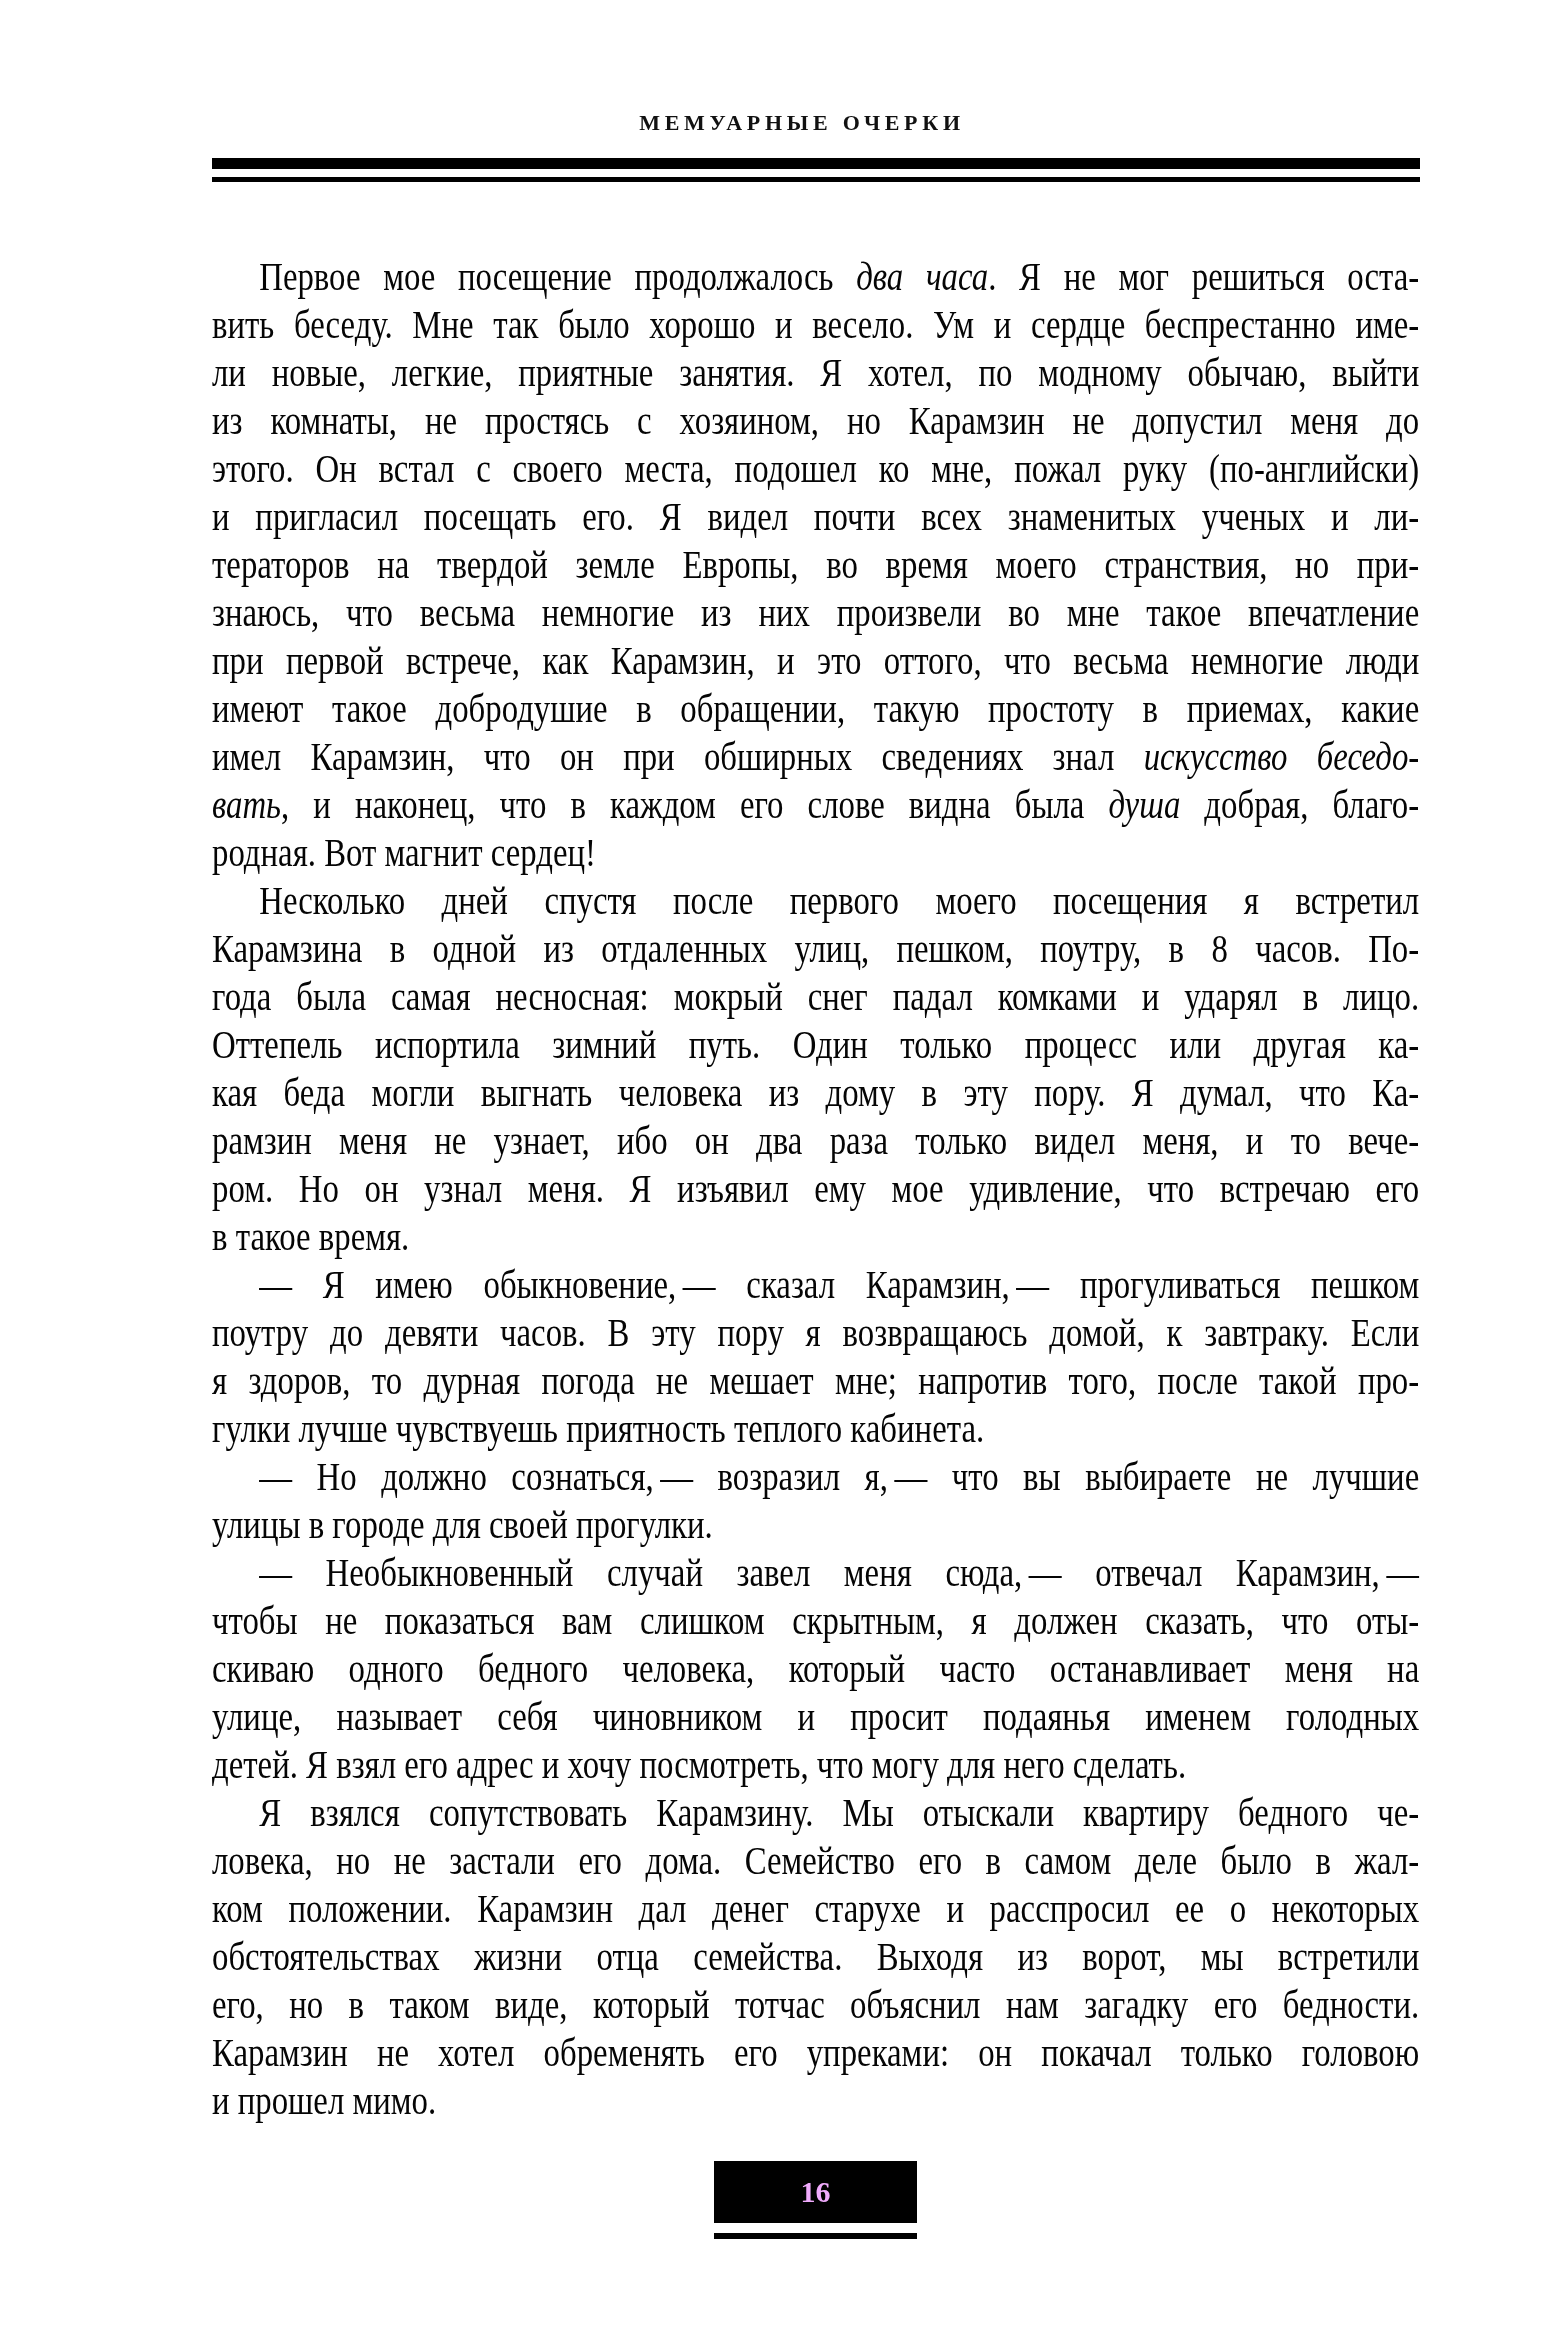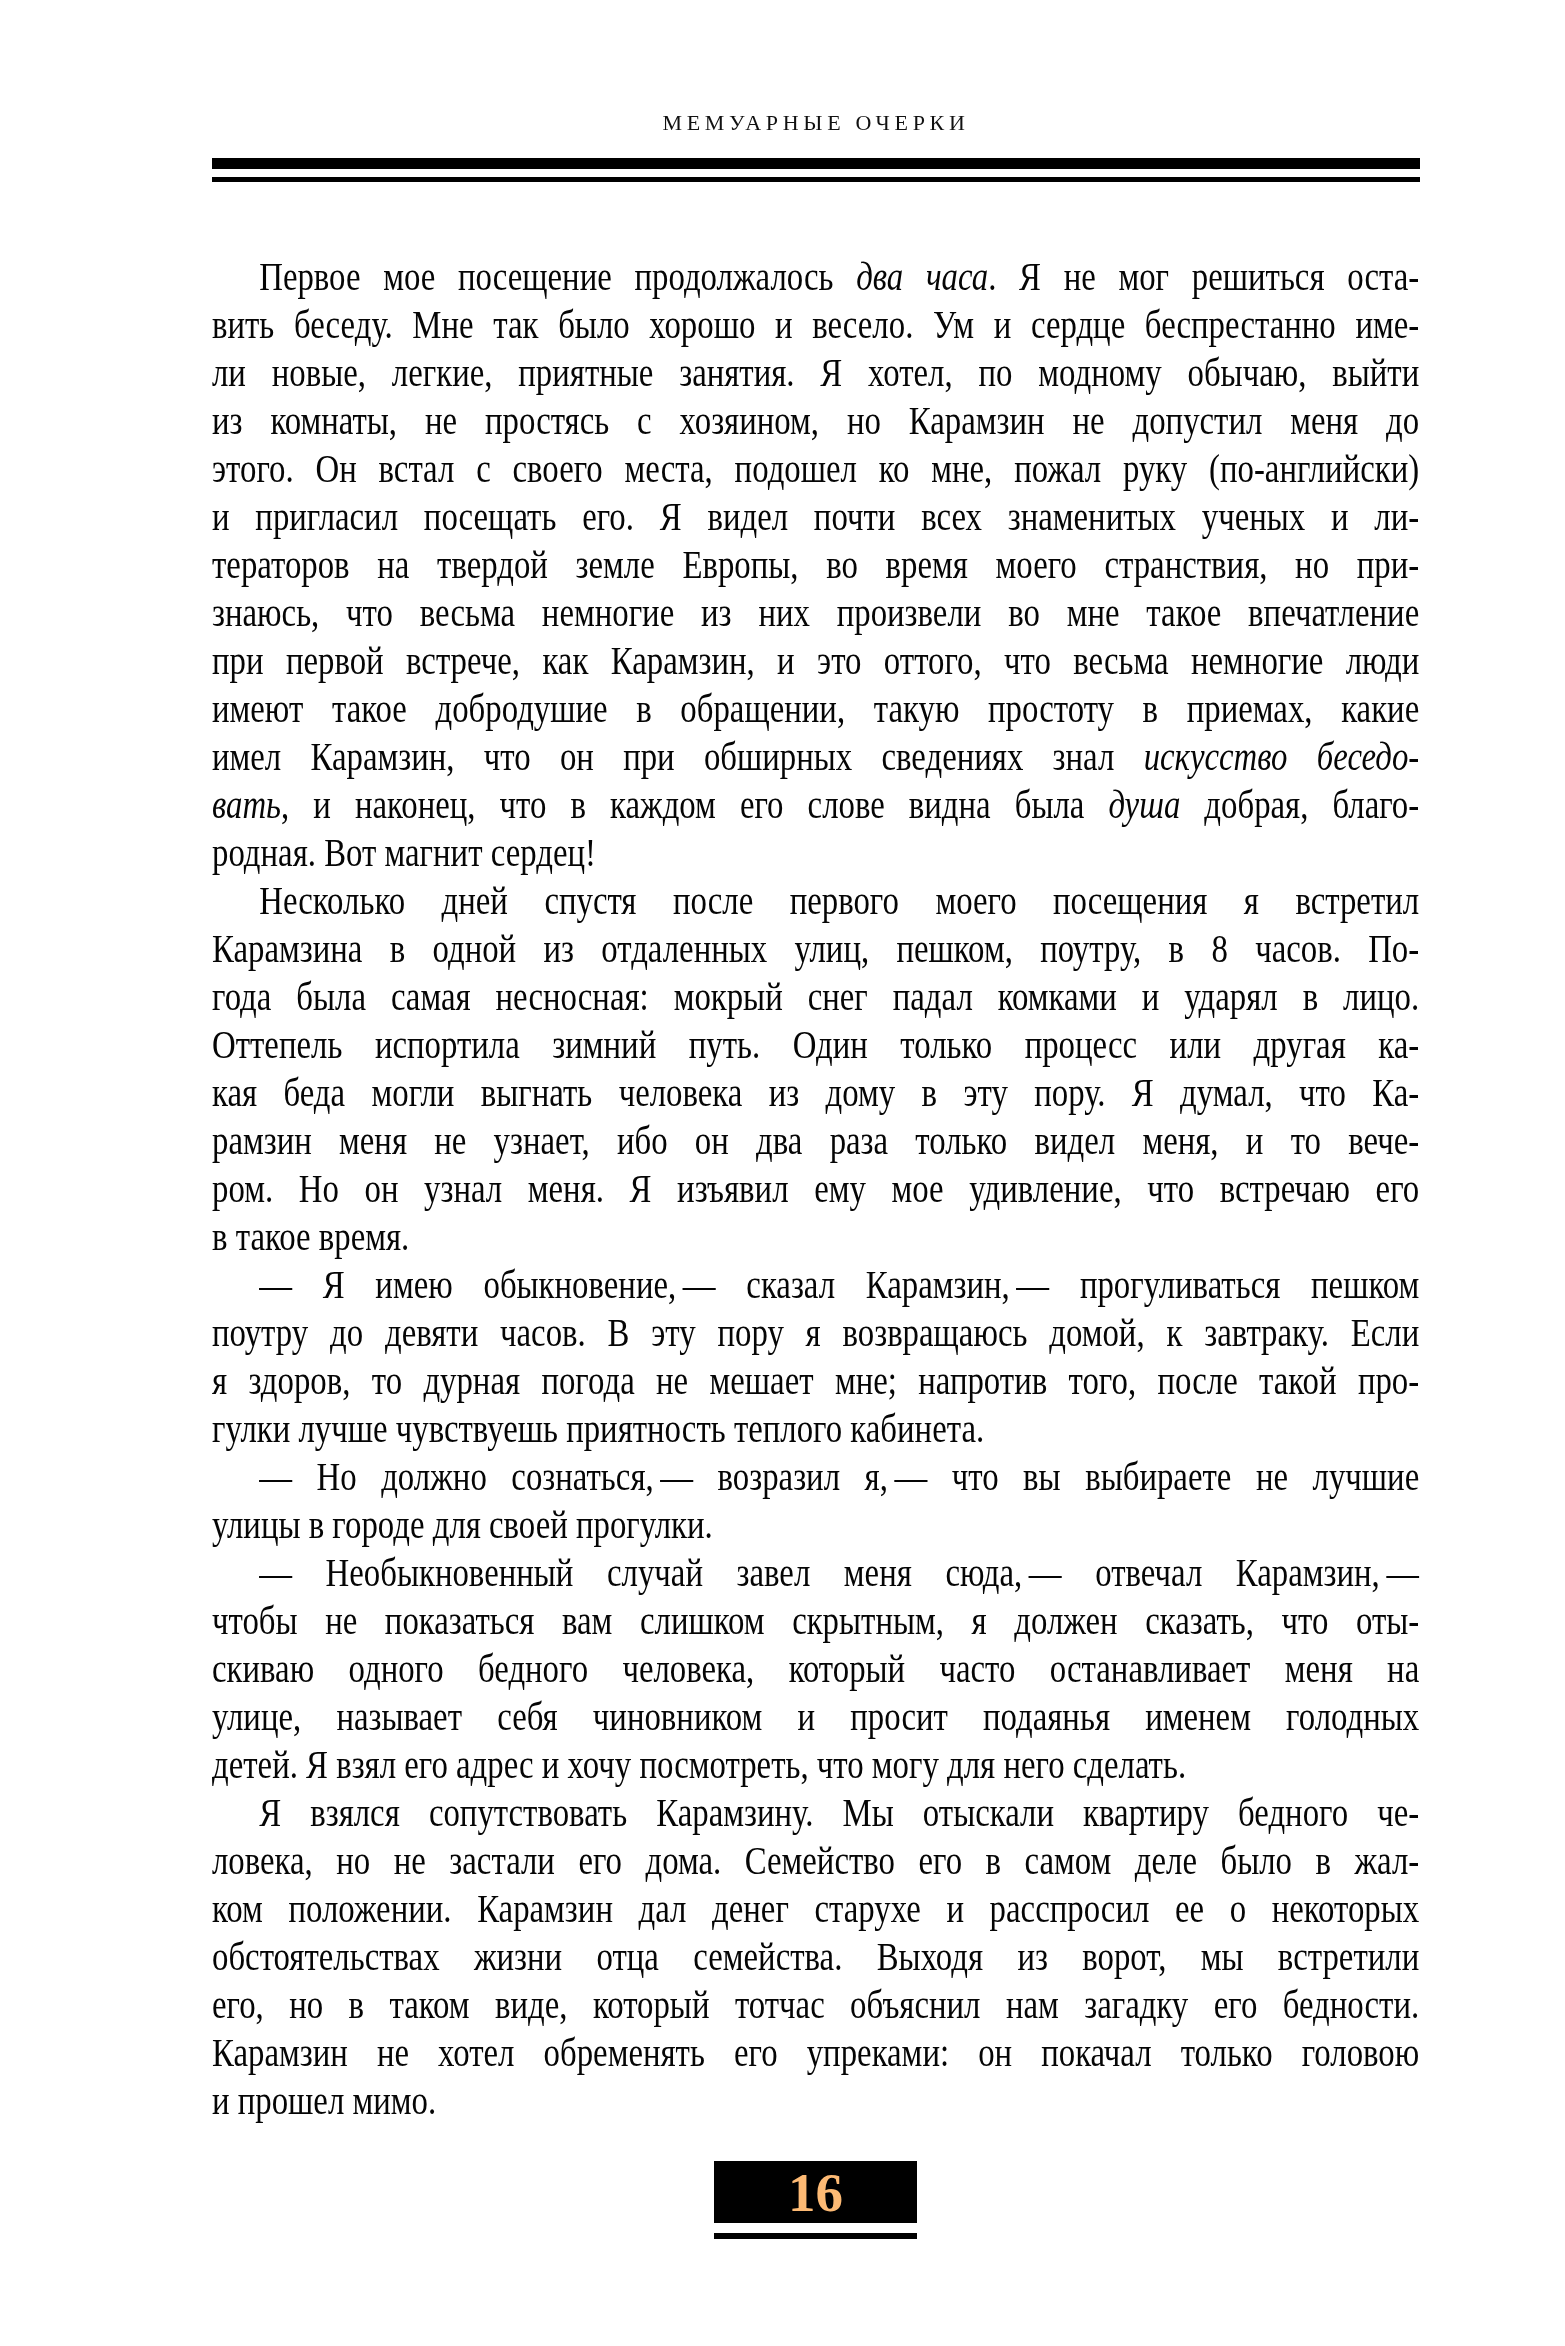--- a/index.html
+++ b/index.html
@@ -6,25 +6,26 @@
   body {
     width: 1565px; height: 2347px;
     background: #ffffff;
     position: relative;
     font-family: "Liberation Serif", "DejaVu Serif", serif;
     color: #060606;
     overflow: hidden;
   }
   .running-header {
     position: absolute;
-    left: 212px; top: 110px; width: 1208px;
+    left: 198px; top: 110px; width: 1208px;
     text-align: center;
     font-size: 22px;
     letter-spacing: 4.7px;
     color: #111;
+    font-weight: bold;
   }
   .rule-thick {
     position: absolute;
     left: 212px; top: 158px; width: 1208px; height: 11.4px;
     background: #000;
   }
   .rule-thin {
     position: absolute;
     left: 212px; top: 177px; width: 1208px; height: 4.7px;
     background: #000;
@@ -49,22 +50,22 @@
   .line.last  { text-align-last: left; }
   .line i { font-style: italic; }
   .footer-box {
     position: absolute;
     left: 714px; top: 2161px;
     width: 203px; height: 62px;
     background: #000;
     display: flex; align-items: center; justify-content: center;
   }
   .page-number {
-    color: #fdba74;
-    font-size: 55px;
+    color: #f0abfc;
+    font-size: 30px;
     font-weight: bold;
     line-height: 1;
   }
   .footer-rule {
     position: absolute;
     left: 714px; top: 2233px;
     width: 203px; height: 5.7px;
     background: #000;
   }
 </style>

